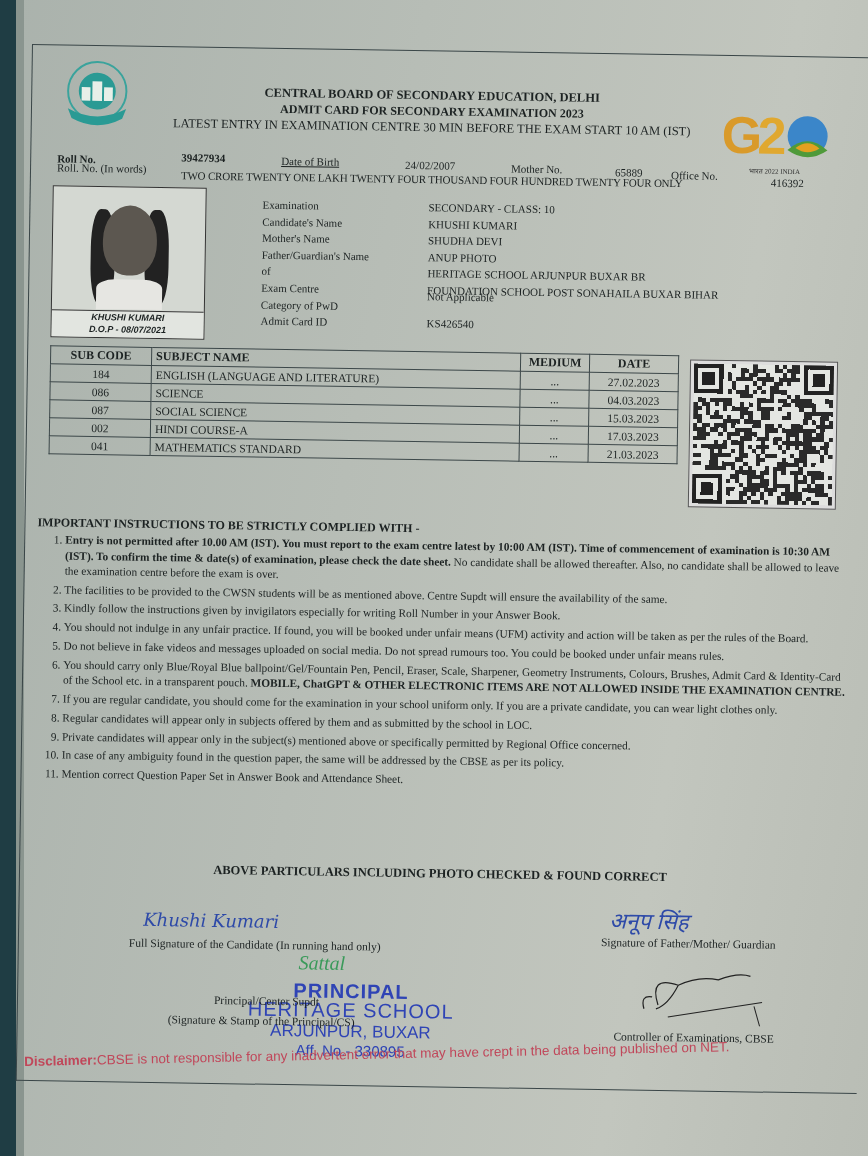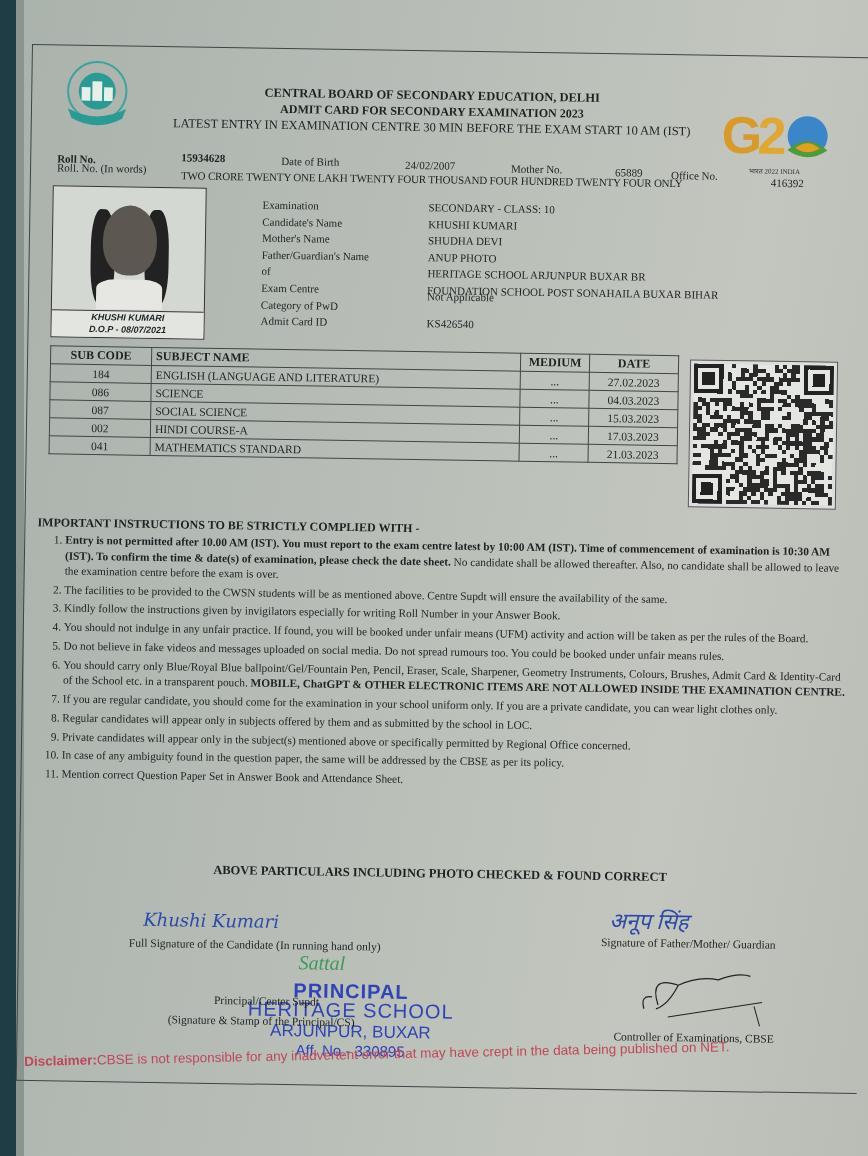--- a/index.html
+++ b/index.html
@@ -104,22 +104,22 @@
       <text x="0" y="52" font-family="Liberation Sans, sans-serif" font-size="52" font-weight="bold" fill="#d99a2a">G</text>
       <text x="36" y="52" font-family="Liberation Sans, sans-serif" font-size="52" font-weight="bold" fill="#e0a830">2</text>
       <circle cx="86" cy="34" r="20" fill="#3b86c9"></circle>
       <path d="M66 48 Q86 30 106 48 Q86 62 66 48 Z" fill="#4f9a3a"></path>
       <path d="M74 46 Q86 36 98 46 Q86 54 74 46 Z" fill="#e3a020"></path>
     </svg>
   </div>
   <div class="g20-sub">भारत 2022 INDIA</div>
 
   <div class="row b" style="left:26px;top:100px;margin-top:7px;">Roll No.</div>
-  <div class="row b" style="left:150px;top:104px;">15934628</div>
-  <div class="row" style="left:250px;top:106px;">Date of Birth</div>
+  <div class="row b" style="left:150px;top:104px;">39427934</div>
+  <div class="row" style="left:250px;top:106px;text-decoration:underline;">Date of Birth</div>
   <div class="row" style="left:374px;top:108px;text-align:right;">24/02/2007</div>
   <div class="row" style="left:480px;top:110px;">Mother No.</div>
   <div class="row" style="left:584px;top:112px;">65889</div>
   <div class="row" style="left:640px;top:114px;">Office No.</div>
   <div class="row" style="left:740px;top:120px;">416392</div>
   <div class="row" style="left:26px;top:116px;">Roll. No. (In words)</div>
   <div class="row" style="left:150px;top:122px;letter-spacing:-0.2px;">TWO CRORE TWENTY ONE LAKH TWENTY FOUR THOUSAND FOUR HUNDRED TWENTY FOUR ONLY</div>
 
   <div class="photo">
     <div class="hairL"></div>

